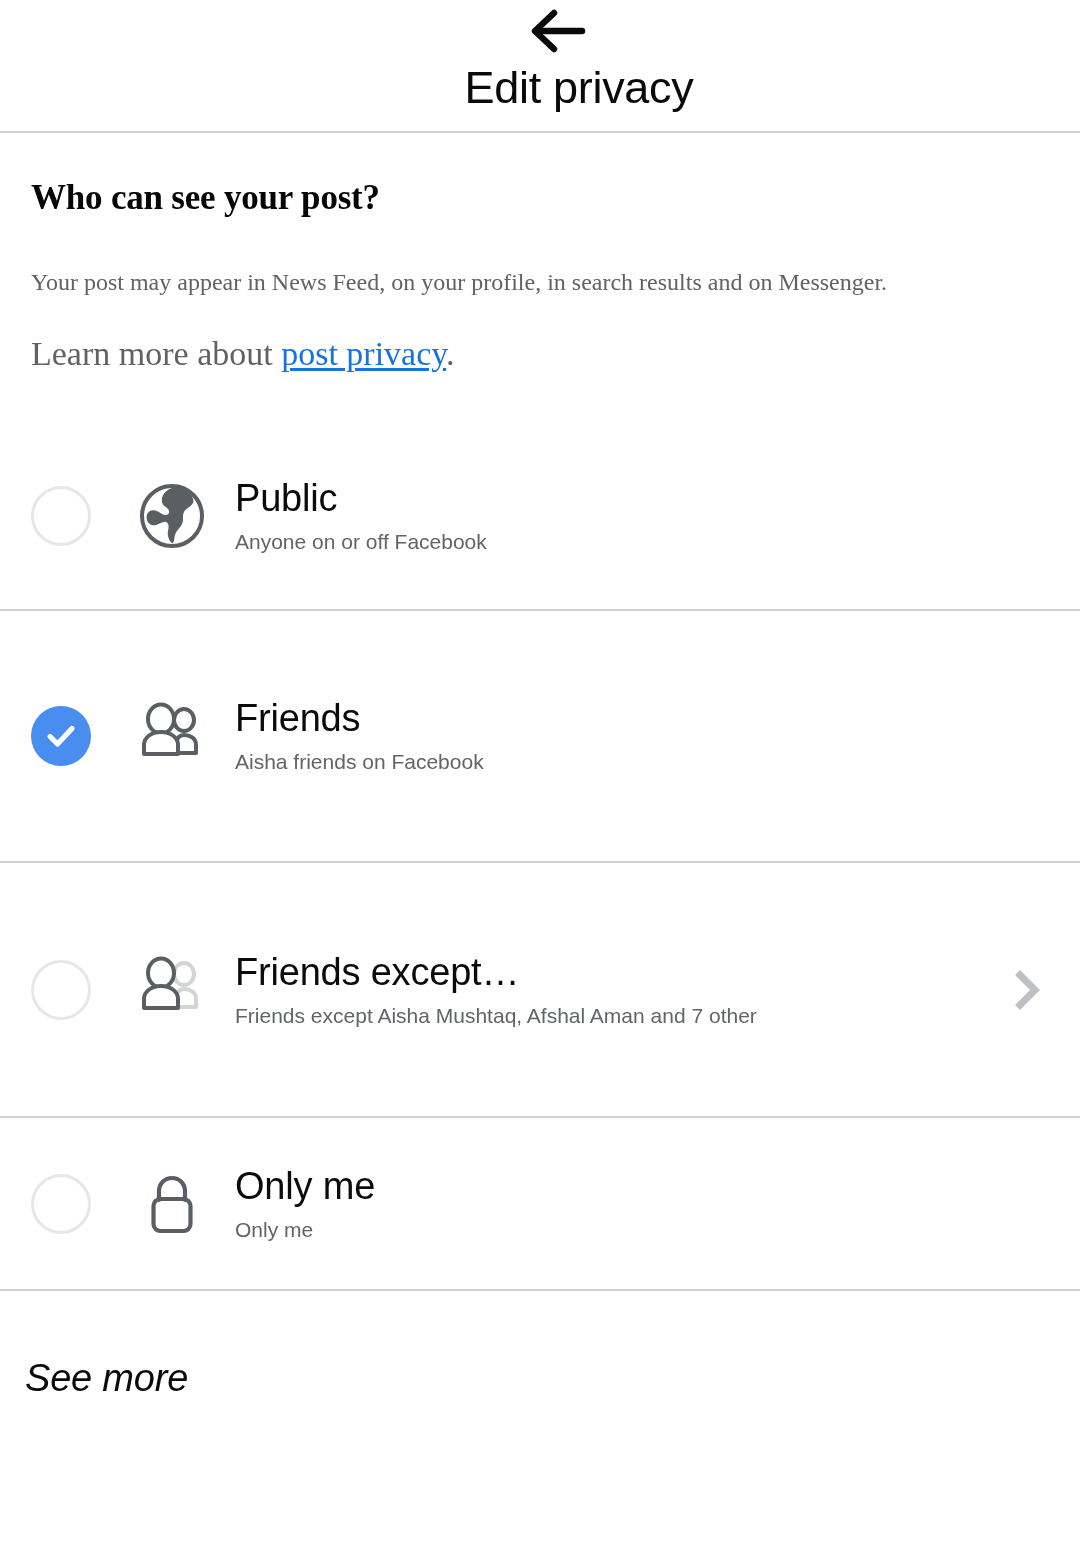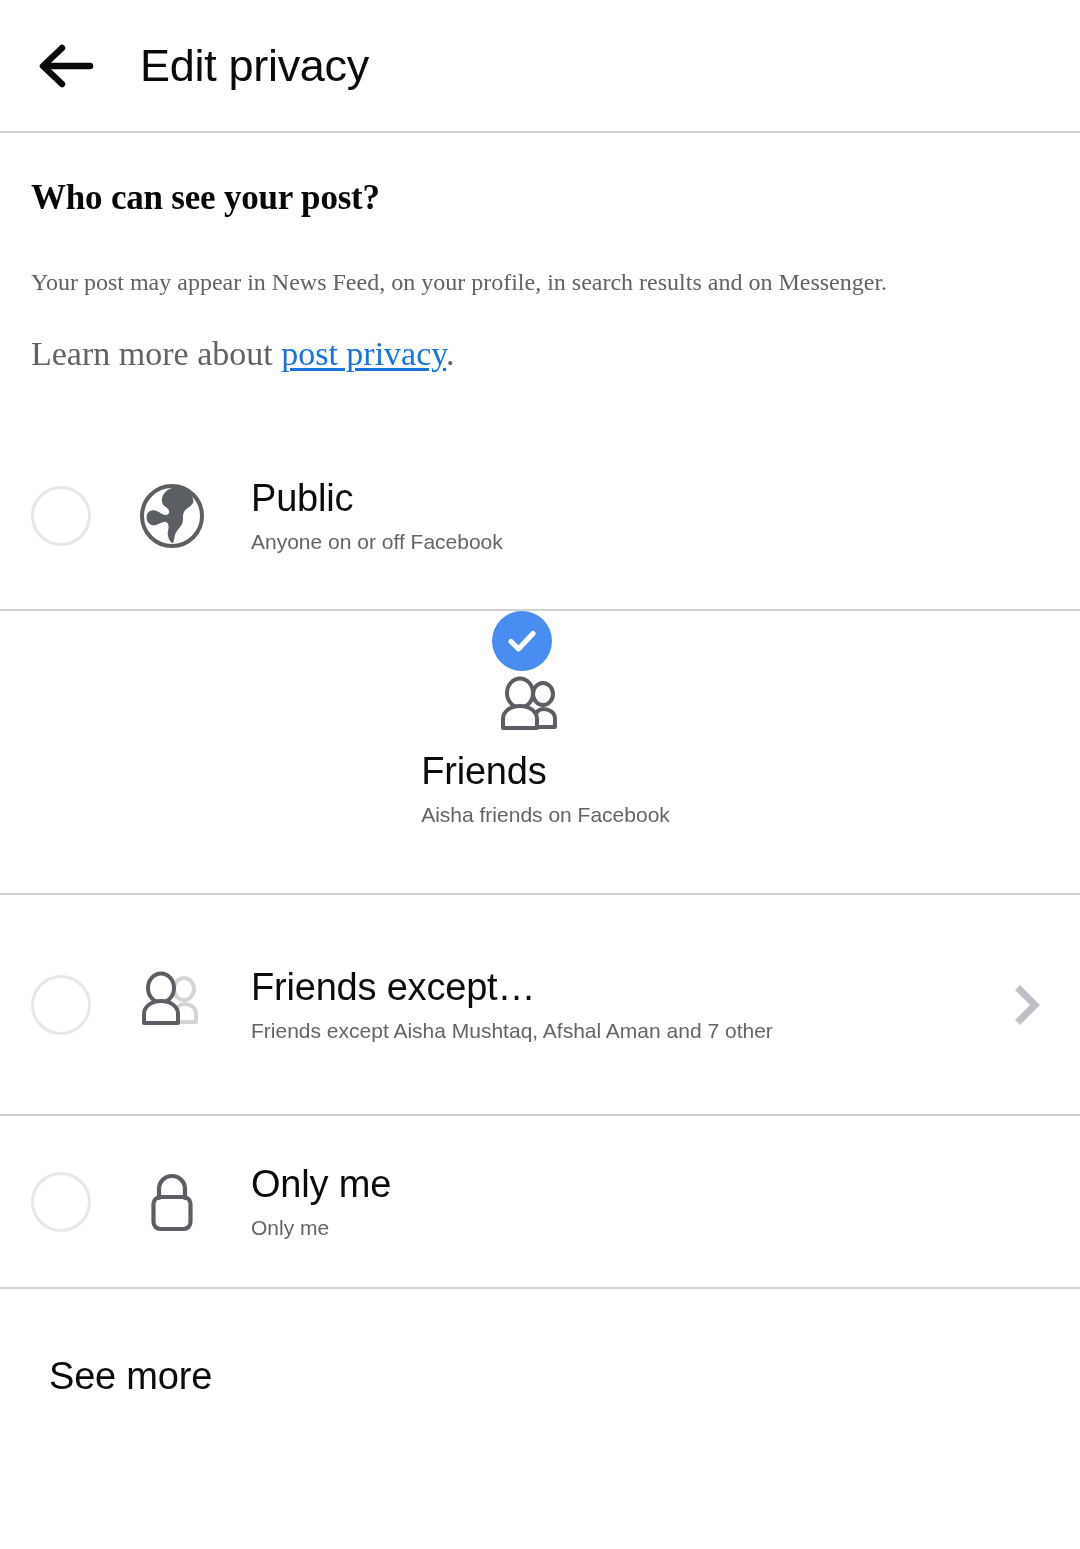--- a/index.html
+++ b/index.html
@@ -21,20 +21,21 @@
   }
 
   
   .header {
     position: relative;
     height: 133px;
     display: flex;
     align-items: center;
     padding-left: 34px;
     border-bottom: 2px solid #cfd1d3;
+    flex-direction: column;
   }
 
   .back-arrow {
     width: 62px;
     height: 62px;
     flex: 0 0 auto;
     display: flex;
     align-items: center;
     justify-content: center;
     cursor: pointer;
@@ -97,22 +98,22 @@
     display: flex;
     align-items: center;
     border-top: 2px solid #cfd1d3;
     padding: 0 26px 0 31px;
     cursor: pointer;
   }
 
   .option-row.first { border-top: none; }
 
   .row-public        { height: 187px; }
-  .row-friends       { height: 284px; flex-direction: column; }
-  .row-friends-except{ height: 221px; }
+  .row-friends       { height: 252px; }
+  .row-friends-except{ height: 255px; }
   .row-only-me       { height: 173px; }
 
   .radio {
     flex: 0 0 auto;
     width: 60px;
     height: 60px;
     margin-right: 42px;
     position: relative;
   }
 
@@ -141,21 +142,20 @@
     display: flex;
     align-items: center;
     justify-content: center;
     margin-right: 24px;
   }
 
   .row-text {
     flex: 1 1 auto;
     min-width: 0;
     padding-right: 10px;
-    margin-left: 16px;
   }
 
   .row-title {
     font-size: 38px;
     font-weight: 400;
     color: #0b0b0c;
     line-height: 1.18;
     letter-spacing: -0.2px;
   }
 
@@ -176,22 +176,23 @@
     justify-content: center;
     margin-left: 6px;
   }
 
   
   .see-more-wrap {
     border-top: 2px solid #cfd1d3;
     height: 176px;
     display: flex;
     align-items: center;
-    padding-left: 49px;
+    padding-left: 25px;
     cursor: pointer;
+    font-style: italic;
   }
 
   .see-more-label {
     font-size: 38px;
     font-weight: 400;
     color: #0b0b0c;
     letter-spacing: -0.2px;
   }
 </style>
 </head>

